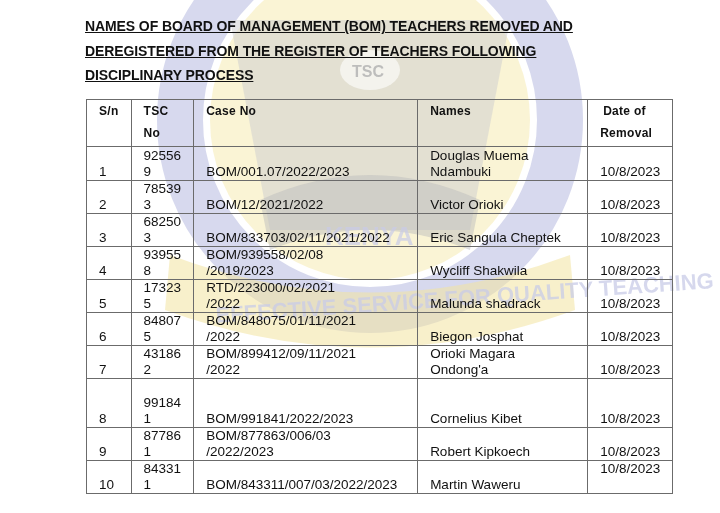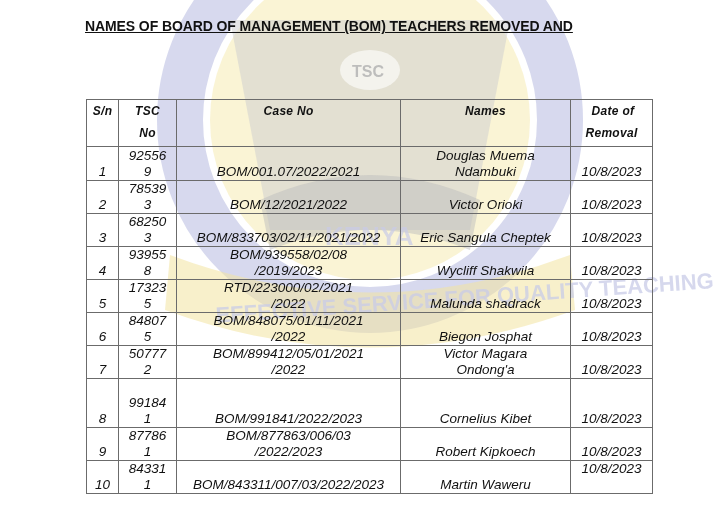--- a/index.html
+++ b/index.html
@@ -11,21 +11,21 @@
   .content { position: absolute; left: 0; top: 0; width: 720px; height: 513px; z-index: 1; }
   .title {
     position: absolute; left: 85px; top: 14px; width: 560px;
     font-weight: bold; font-size: 14px; line-height: 24.5px; text-decoration: underline;
     letter-spacing: -0.1px;
   }
   table {
     position: absolute; left: 86px; top: 99px; border-collapse: collapse;
     font-size: 13.5px; table-layout: fixed;
   }
-  td, th { border: 1px solid #6b6b6b; padding: 0 4px; vertical-align: bottom; text-align: center; line-height: 16px; font-style: italic; }
+  td, th { border: 1px solid #6b6b6b; padding: 0 12px; vertical-align: bottom; text-align: left; line-height: 16px; }
   th { font-weight: bold; font-size: 12px; vertical-align: top; line-height: 22px; padding-top: 0; letter-spacing: 0.3px; }
   col.c1 { width: 32px; } col.c2 { width: 58px; } col.c3 { width: 224px; } col.c4 { width: 170px; } col.c5 { width: 82px; }
   tr.hdr { height: 47px; }
   .tsc { white-space: pre-line; }
   .wrap { white-space: pre-line; }
   td.date-top { vertical-align: top; }
 </style>
 </head>
 <body>
 
@@ -43,20 +43,22 @@
 
   <text x="325" y="245" font-family="Liberation Sans, sans-serif" font-size="26" font-weight="bold" fill="#c9cce8" opacity="0.7">KENYA</text>
 
   <path d="M170 255 Q370 330 570 255 L575 310 Q370 385 165 310 Z" fill="#f3e4a0" opacity="0.55"></path>
   <text x="215" y="312" font-family="Liberation Sans, sans-serif" font-size="22" font-weight="bold" fill="#c9cce8" opacity="0.75" transform="rotate(-4 370 300)">EFFECTIVE SERVICE FOR QUALITY TEACHING</text>
 </svg>
 
 <div class="content">
   <div class="title">
     <div>NAMES OF BOARD OF MANAGEMENT (BOM) TEACHERS REMOVED AND</div>
+    <div>DEREGISTERED FROM THE REGISTER OF TEACHERS FOLLOWING</div>
+    <div>DISCIPLINARY PROCESS</div>
   </div>
 
   <table>
     <colgroup>
         <col class="c1">
         <col class="c2">
         <col class="c3">
         <col class="c4">
         <col class="c5">
       </colgroup>
@@ -72,21 +74,21 @@
       <th>
             <div style="padding-left:3px">Date of</div>
             <div>Removal</div>
           </th>
     </tr>
 
     <tr style="height:34px">
       <td>1</td>
       <td class="tsc">92556
 9</td>
-      <td class="wrap">BOM/001.07/2022/2021</td>
+      <td class="wrap">BOM/001.07/2022/2023</td>
       <td class="wrap">Douglas Muema
 Ndambuki</td>
       <td>10/8/2023</td>
     </tr>
     <tr style="height:33px">
       <td>2</td>
       <td class="tsc">78539
 3</td>
       <td class="wrap">BOM/12/2021/2022</td>
       <td class="wrap">Victor Orioki</td>
@@ -122,25 +124,25 @@
       <td>6</td>
       <td class="tsc">84807
 5</td>
       <td class="wrap">BOM/848075/01/11/2021
 /2022</td>
       <td class="wrap">Biegon Josphat</td>
       <td>10/8/2023</td>
     </tr>
     <tr style="height:33px">
       <td>7</td>
-      <td class="tsc">50777
+      <td class="tsc">43186
 2</td>
-      <td class="wrap">BOM/899412/05/01/2021
+      <td class="wrap">BOM/899412/09/11/2021
 /2022</td>
-      <td class="wrap">Victor Magara
+      <td class="wrap">Orioki Magara
 Ondong'a</td>
       <td>10/8/2023</td>
     </tr>
     <tr style="height:49px">
       <td>8</td>
       <td class="tsc">99184
 1</td>
       <td class="wrap">BOM/991841/2022/2023</td>
       <td class="wrap">Cornelius Kibet</td>
       <td>10/8/2023</td>

